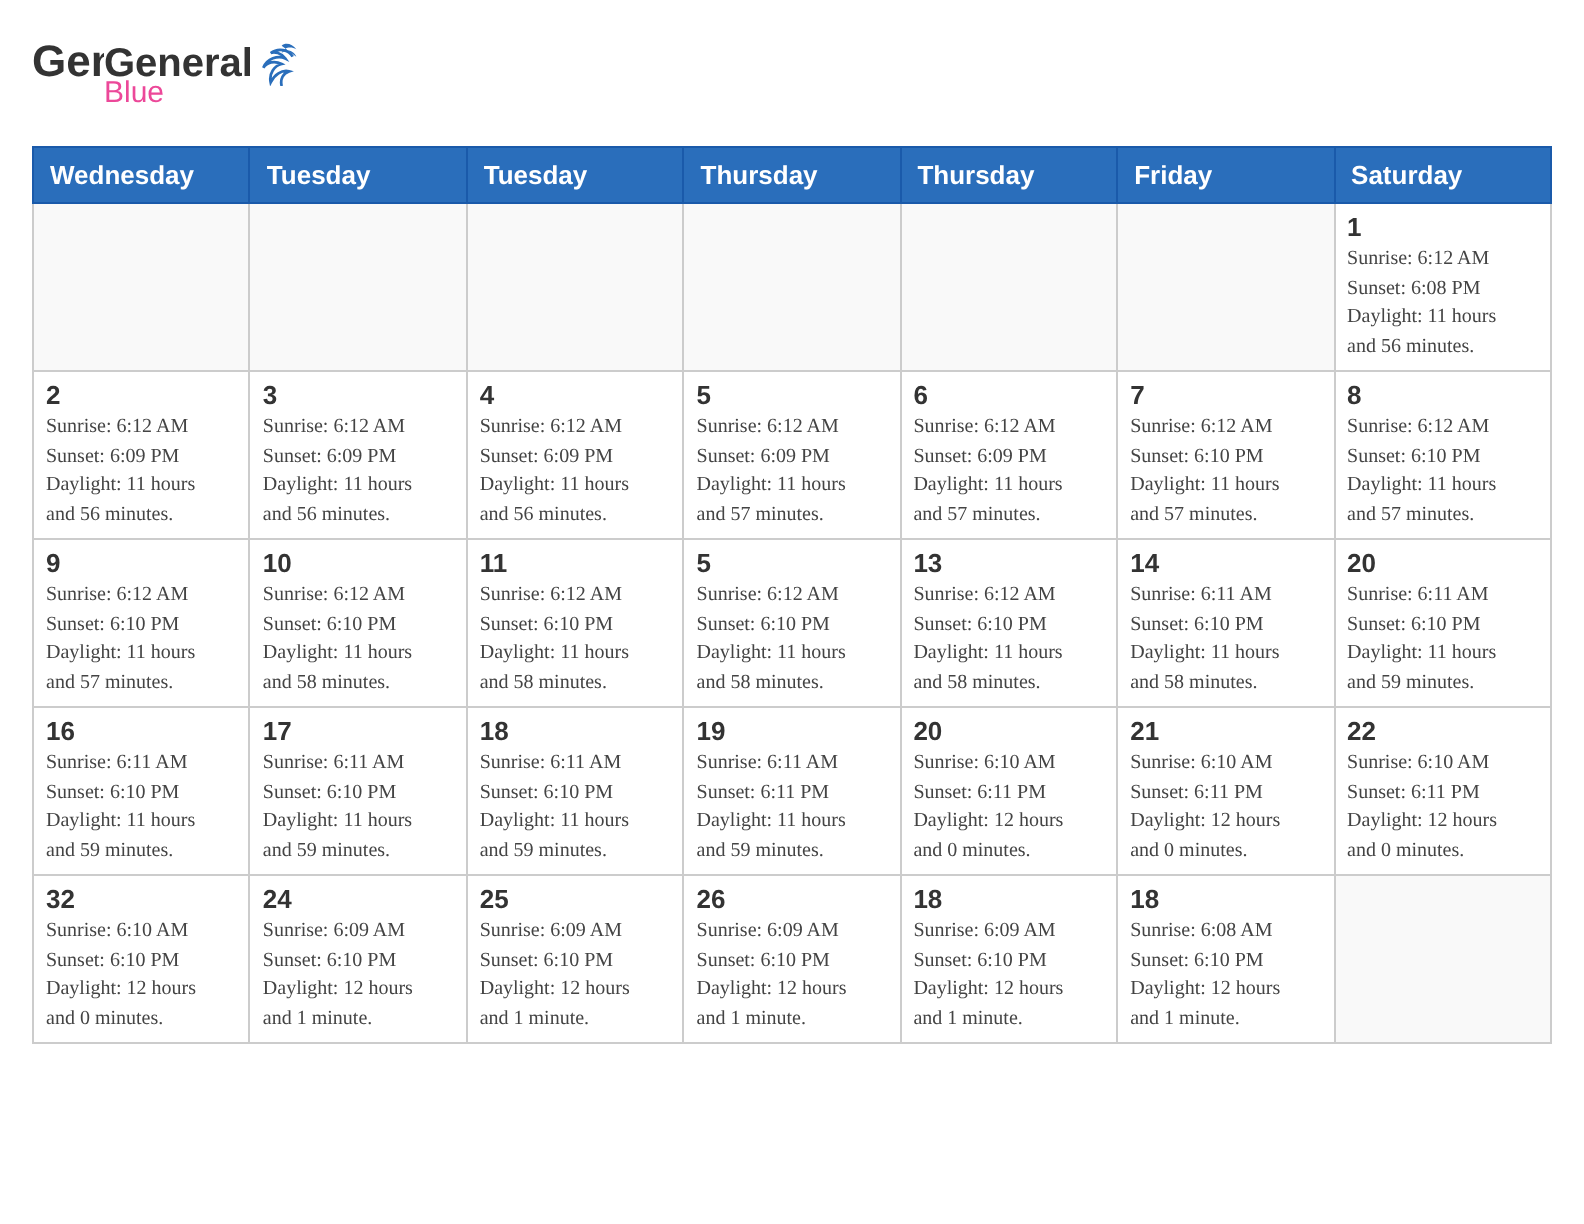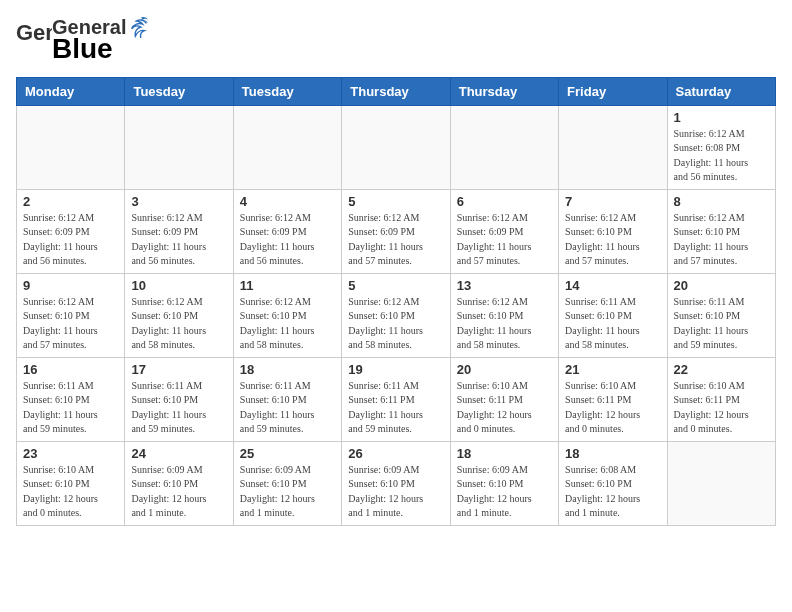--- a/index.html
+++ b/index.html
@@ -82,33 +82,33 @@
       </svg>
     </div>
     <div style="line-height:1.1;">
       <div style="display:flex; align-items:center; gap:2px;">
         <span style="font-size:20px; font-weight:bold; color:#333;">General</span>
         <svg width="22" height="22" viewBox="0 0 24 24">
           <path d="M20 8 C18 4 12 3 8 6 C10 5 14 6 16 9 C12 7 6 9 4 14 C6 11 10 10 14 12 C10 13 7 17 8 22 C10 18 14 15 18 16 C15 17 13 20 14 24" fill="none" stroke="#2a6ebb" stroke-width="1.5"></path>
           <path d="M14 2 C16 0 20 1 22 4 C19 2 15 3 14 6 C16 4 20 4 22 8" fill="#2a6ebb"></path>
         </svg>
       </div>
-      <div style="font-size:28px; font-weight:bold; color:#000000; margin-top:-4px;">Blue</div>
+      <div style="font-size:15px; font-weight:normal; color:#ec4899; margin-top:-4px;">Blue</div>
     </div>
   </div>
   <div class="title-area">
     <div class="month-title"></div>
     <div class="location-subtitle"></div>
   </div>
 </div>
 
 <table class="calendar">
   <thead>
     <tr>
-    <th>Monday</th>
+    <th>Wednesday</th>
         <th>Tuesday</th>
         <th>Tuesday</th>
         <th>Thursday</th>
         <th>Thursday</th>
         <th>Friday</th>
         <th>Saturday</th>
       </tr>
   </thead>
   <tbody id="calendar-body">
   <tr>
@@ -208,21 +208,21 @@
           <span class="day-number">21</span>
           <div class="day-info">Sunrise: 6:10 AM<br>Sunset: 6:11 PM<br>Daylight: 12 hours<br>and 0 minutes.</div>
         </td>
         <td>
           <span class="day-number">22</span>
           <div class="day-info">Sunrise: 6:10 AM<br>Sunset: 6:11 PM<br>Daylight: 12 hours<br>and 0 minutes.</div>
         </td>
       </tr>
       <tr>
         <td>
-          <span class="day-number">23</span>
+          <span class="day-number">32</span>
           <div class="day-info">Sunrise: 6:10 AM<br>Sunset: 6:10 PM<br>Daylight: 12 hours<br>and 0 minutes.</div>
         </td>
         <td>
           <span class="day-number">24</span>
           <div class="day-info">Sunrise: 6:09 AM<br>Sunset: 6:10 PM<br>Daylight: 12 hours<br>and 1 minute.</div>
         </td>
         <td>
           <span class="day-number">25</span>
           <div class="day-info">Sunrise: 6:09 AM<br>Sunset: 6:10 PM<br>Daylight: 12 hours<br>and 1 minute.</div>
         </td>

